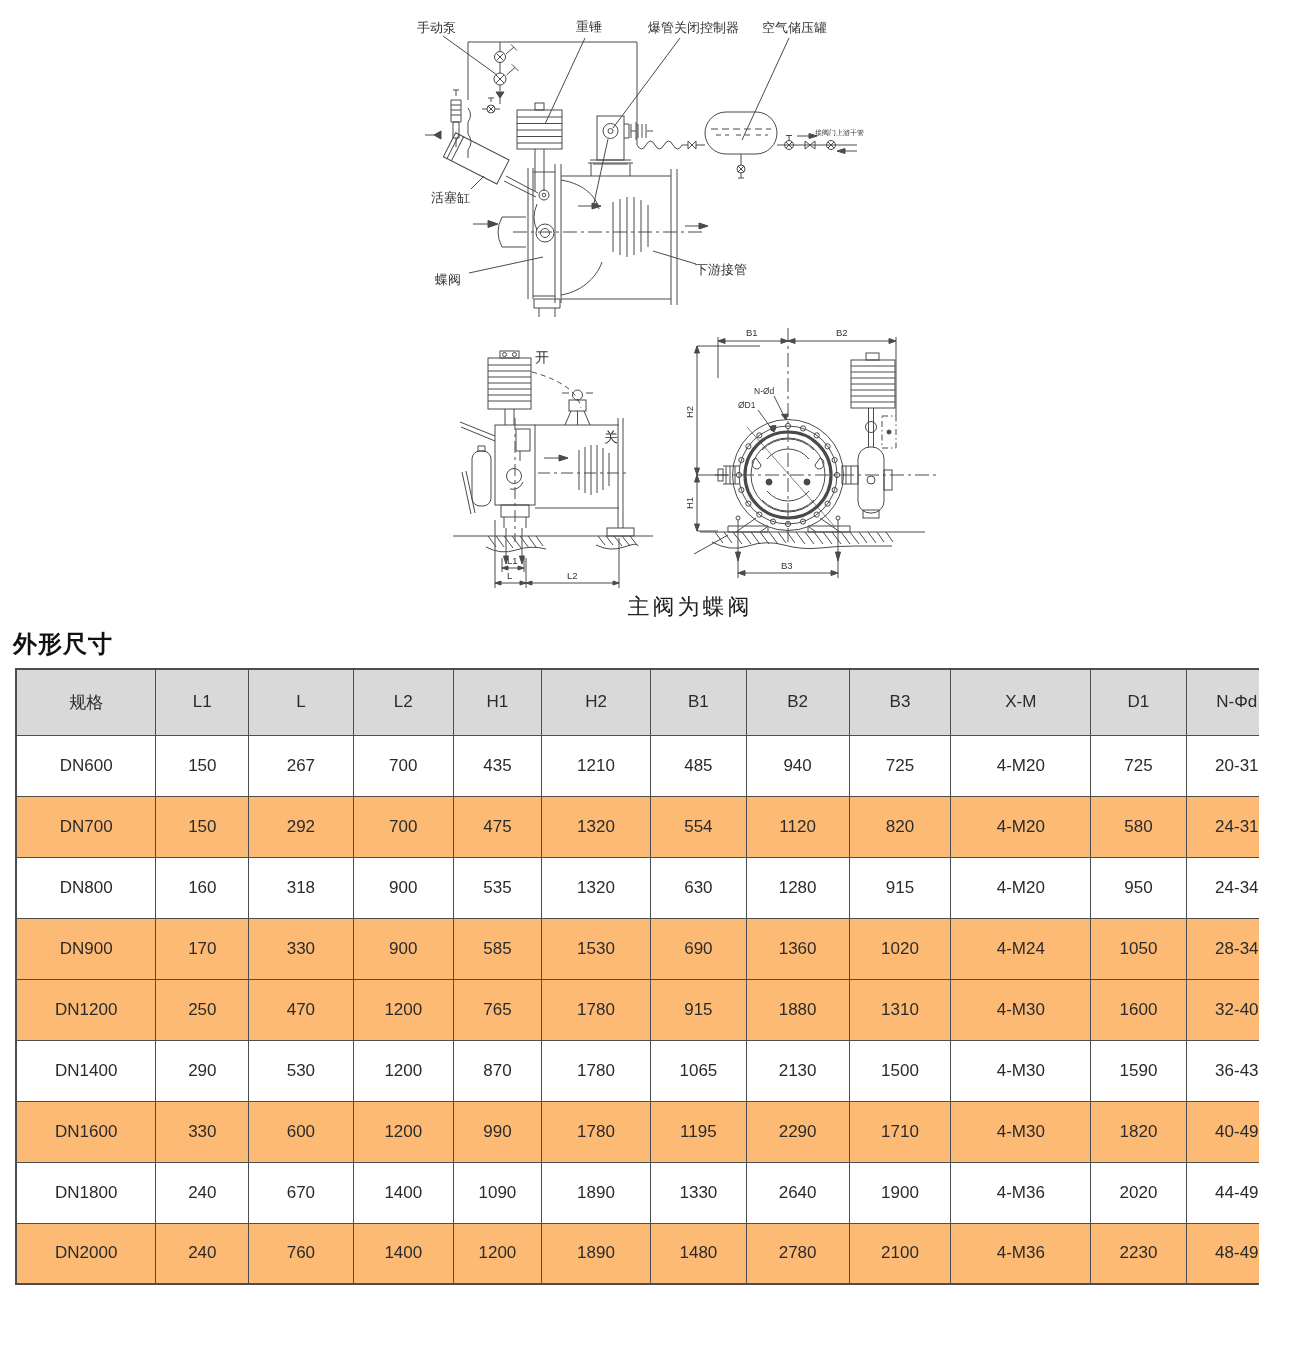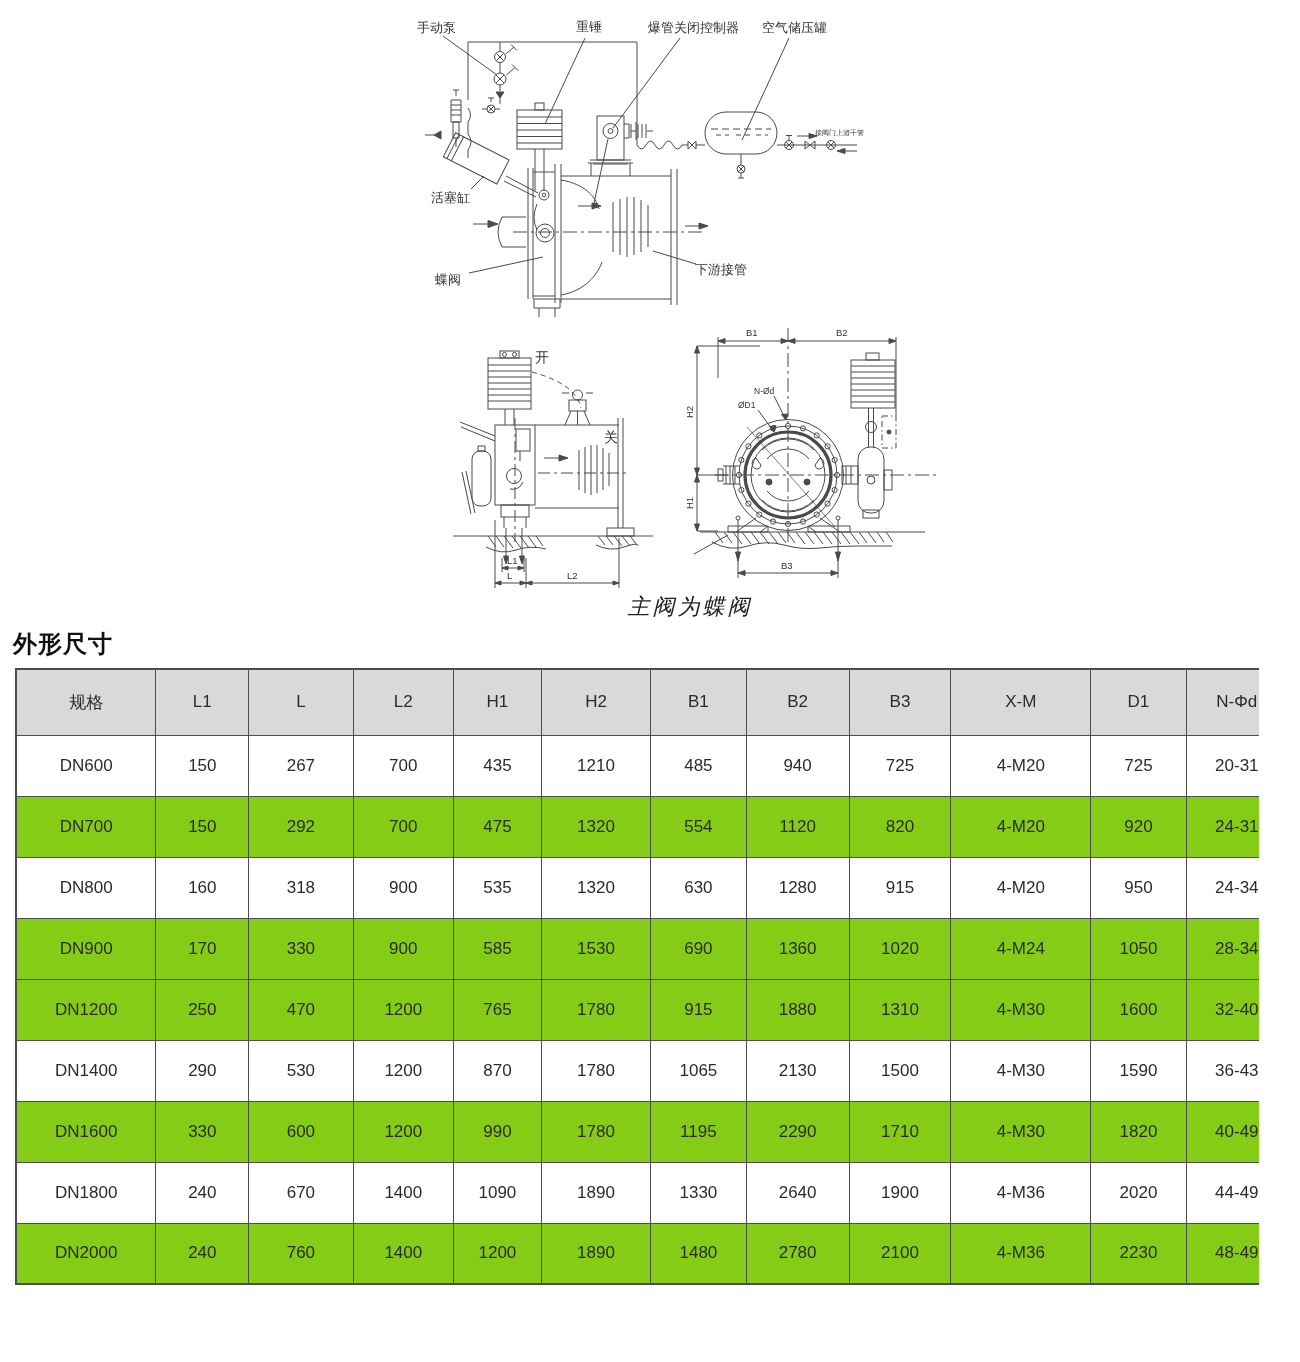--- a/index.html
+++ b/index.html
@@ -1,30 +1,30 @@
 <!DOCTYPE html>
 <html><head>
 <meta charset="utf-8">
 <style>
   * { margin:0; padding:0; box-sizing:border-box; }
   body { font-family:"Liberation Sans","DejaVu Sans",sans-serif; background:#ffffff; }
   .page { position:relative; width:1259px; height:1362px; background:#ffffff; overflow:hidden; }
   svg { position:absolute; }
   svg text { font-family:"Liberation Sans","DejaVu Sans",sans-serif; fill:#333; }
   .caption { position:absolute; left:540px; top:592px; width:300px; text-align:center;
-             font-size:22px; color:#222; letter-spacing:3px;font-style:italic; }
+             font-size:22px; color:#222; letter-spacing:3px; }
   .section-title { position:absolute; left:13px; top:628px; font-size:24px; font-weight:600;
                    color:#111; letter-spacing:1px; }
   table.dims { position:absolute; left:15px; top:668px; width:1274px; border-collapse:collapse;
                table-layout:fixed; font-size:17px; color:#2b2b2b; }
   table.dims th, table.dims td { border:1px solid #4d4d4d; text-align:center; vertical-align:middle;
                font-weight:normal; padding:0; }
   table.dims th { height:66px; background:#d9d9d9;margin-top:27px; }
   table.dims td { height:61px; background:#ffffff; }
-  table.dims tr.alt td { background:#84cc16; }
+  table.dims tr.alt td { background:#fdba74; }
   table.dims { border:2px solid #4d4d4d; }
 </style>
 </head>
 <body>
 
 <div class="page">
 
   <svg style="left:385px; top:12px;" width="645" height="318" viewBox="0 0 645 318">
     <g stroke="#4a4a4a" fill="none" stroke-width="1">
 
@@ -360,21 +360,21 @@
           <td>DN700</td>
           <td>150</td>
           <td>292</td>
           <td>700</td>
           <td>475</td>
           <td>1320</td>
           <td>554</td>
           <td>1120</td>
           <td>820</td>
           <td>4-M20</td>
-          <td>920</td>
+          <td>580</td>
           <td>24-31</td>
         </tr>
         <tr>
           <td>DN800</td>
           <td>160</td>
           <td>318</td>
           <td>900</td>
           <td>535</td>
           <td>1320</td>
           <td>630</td>

